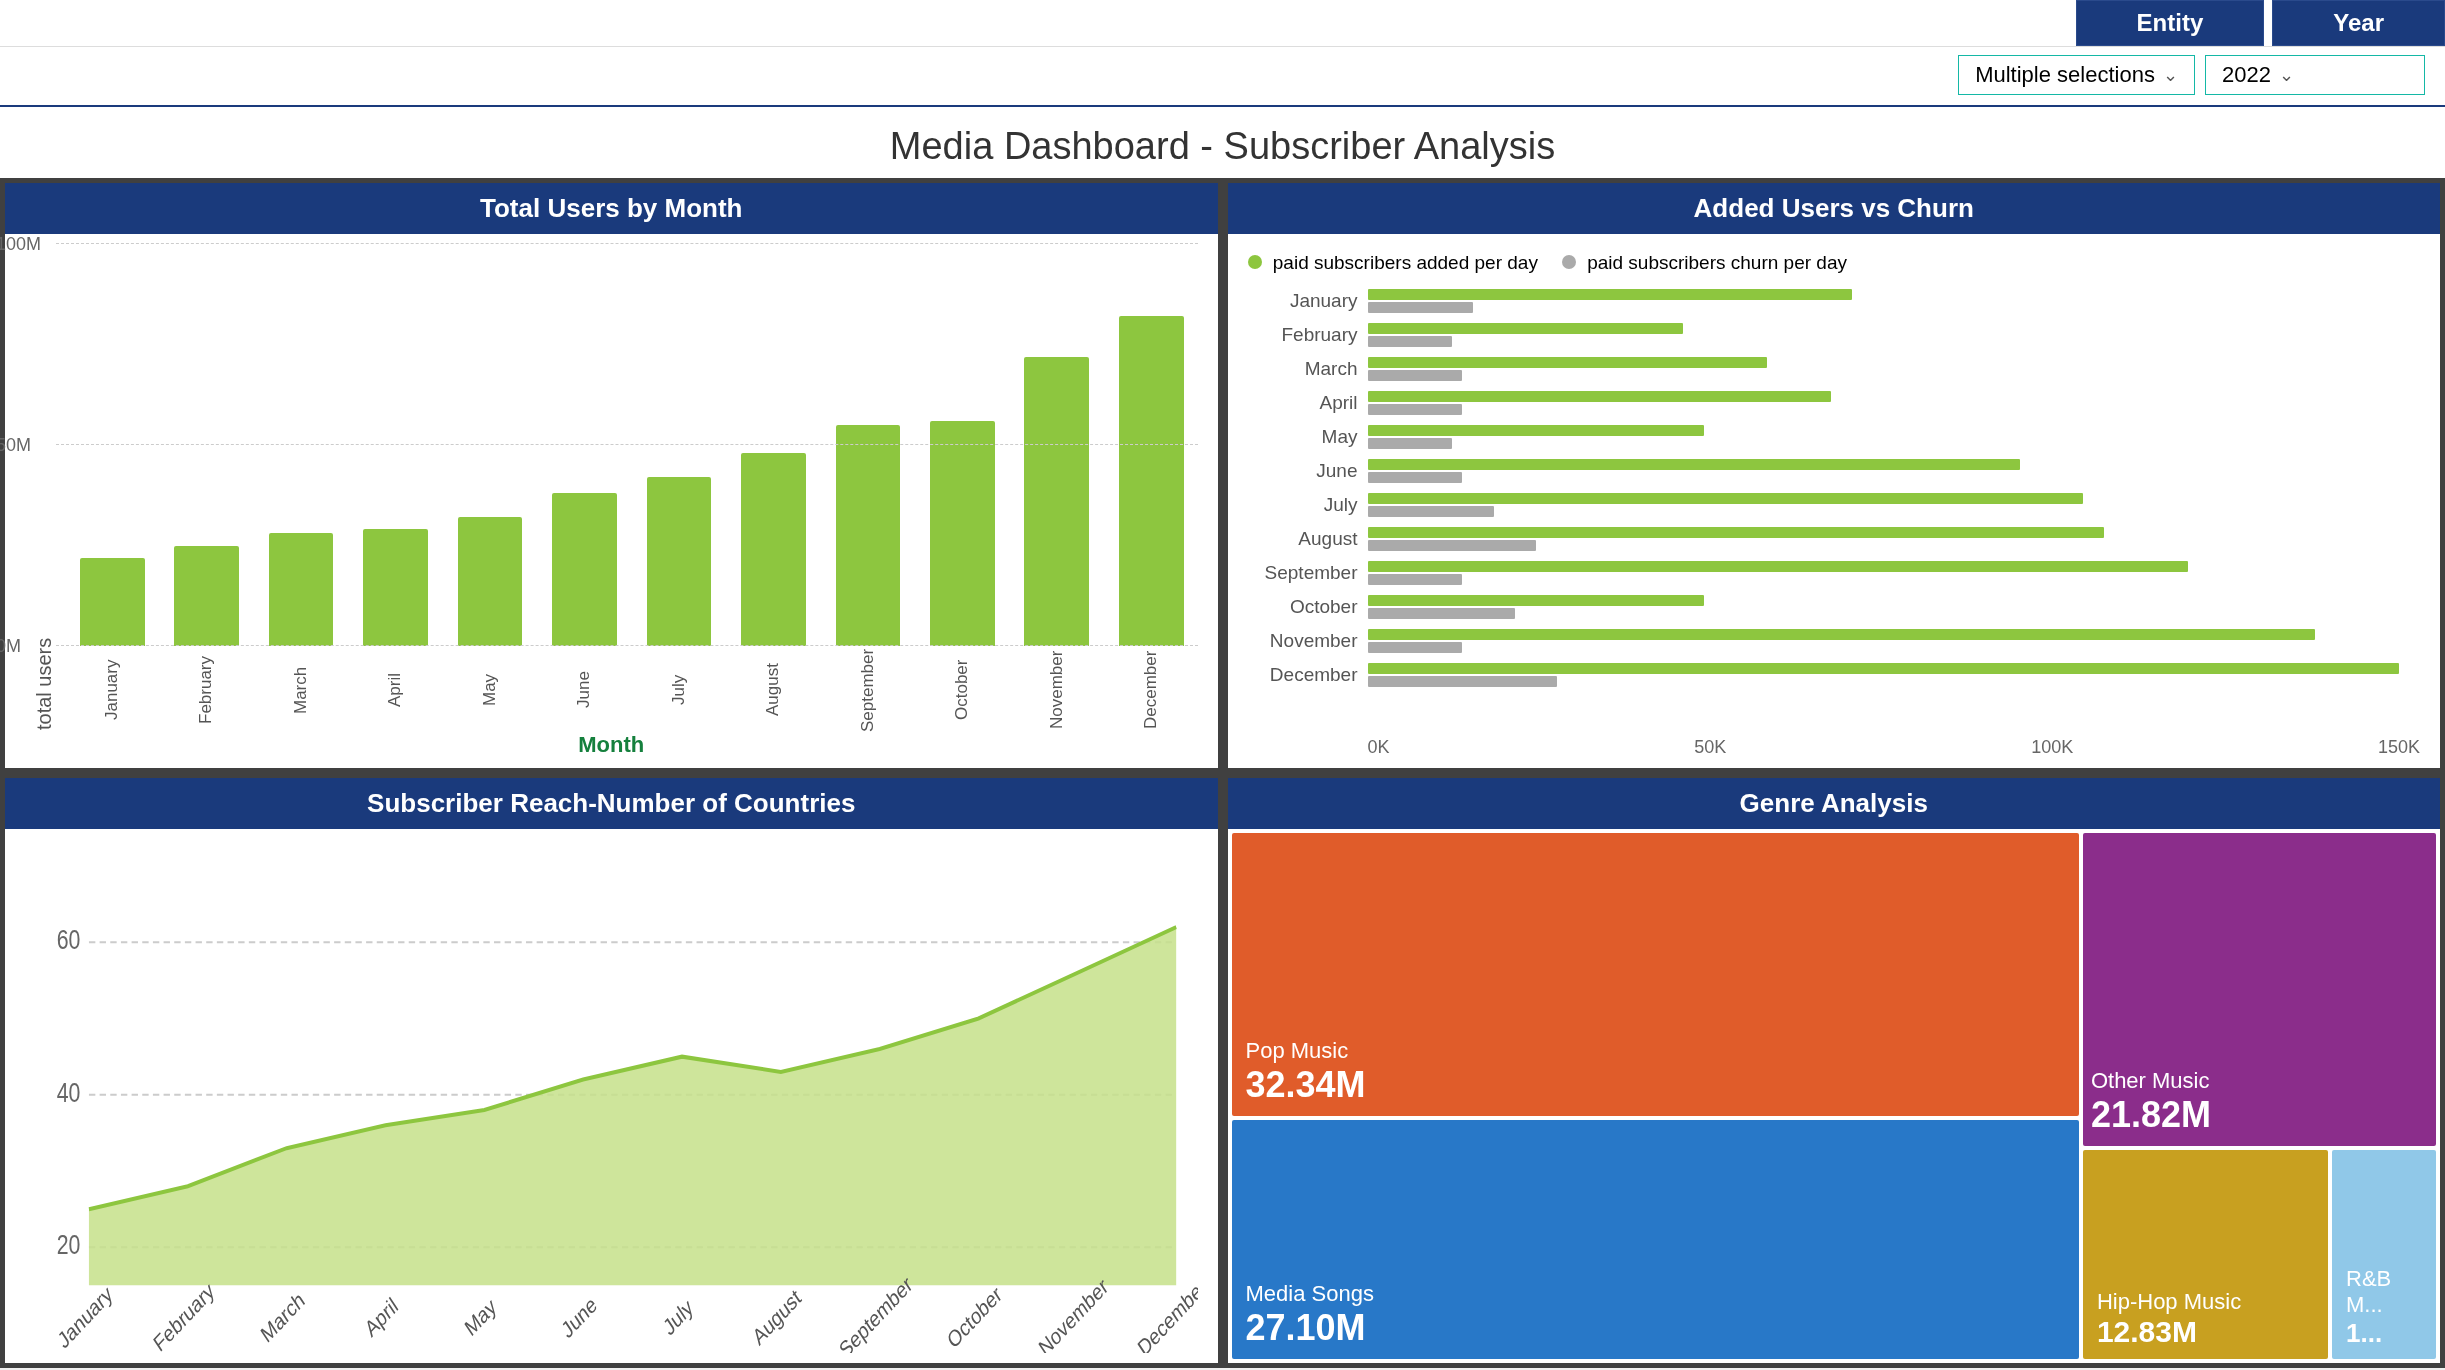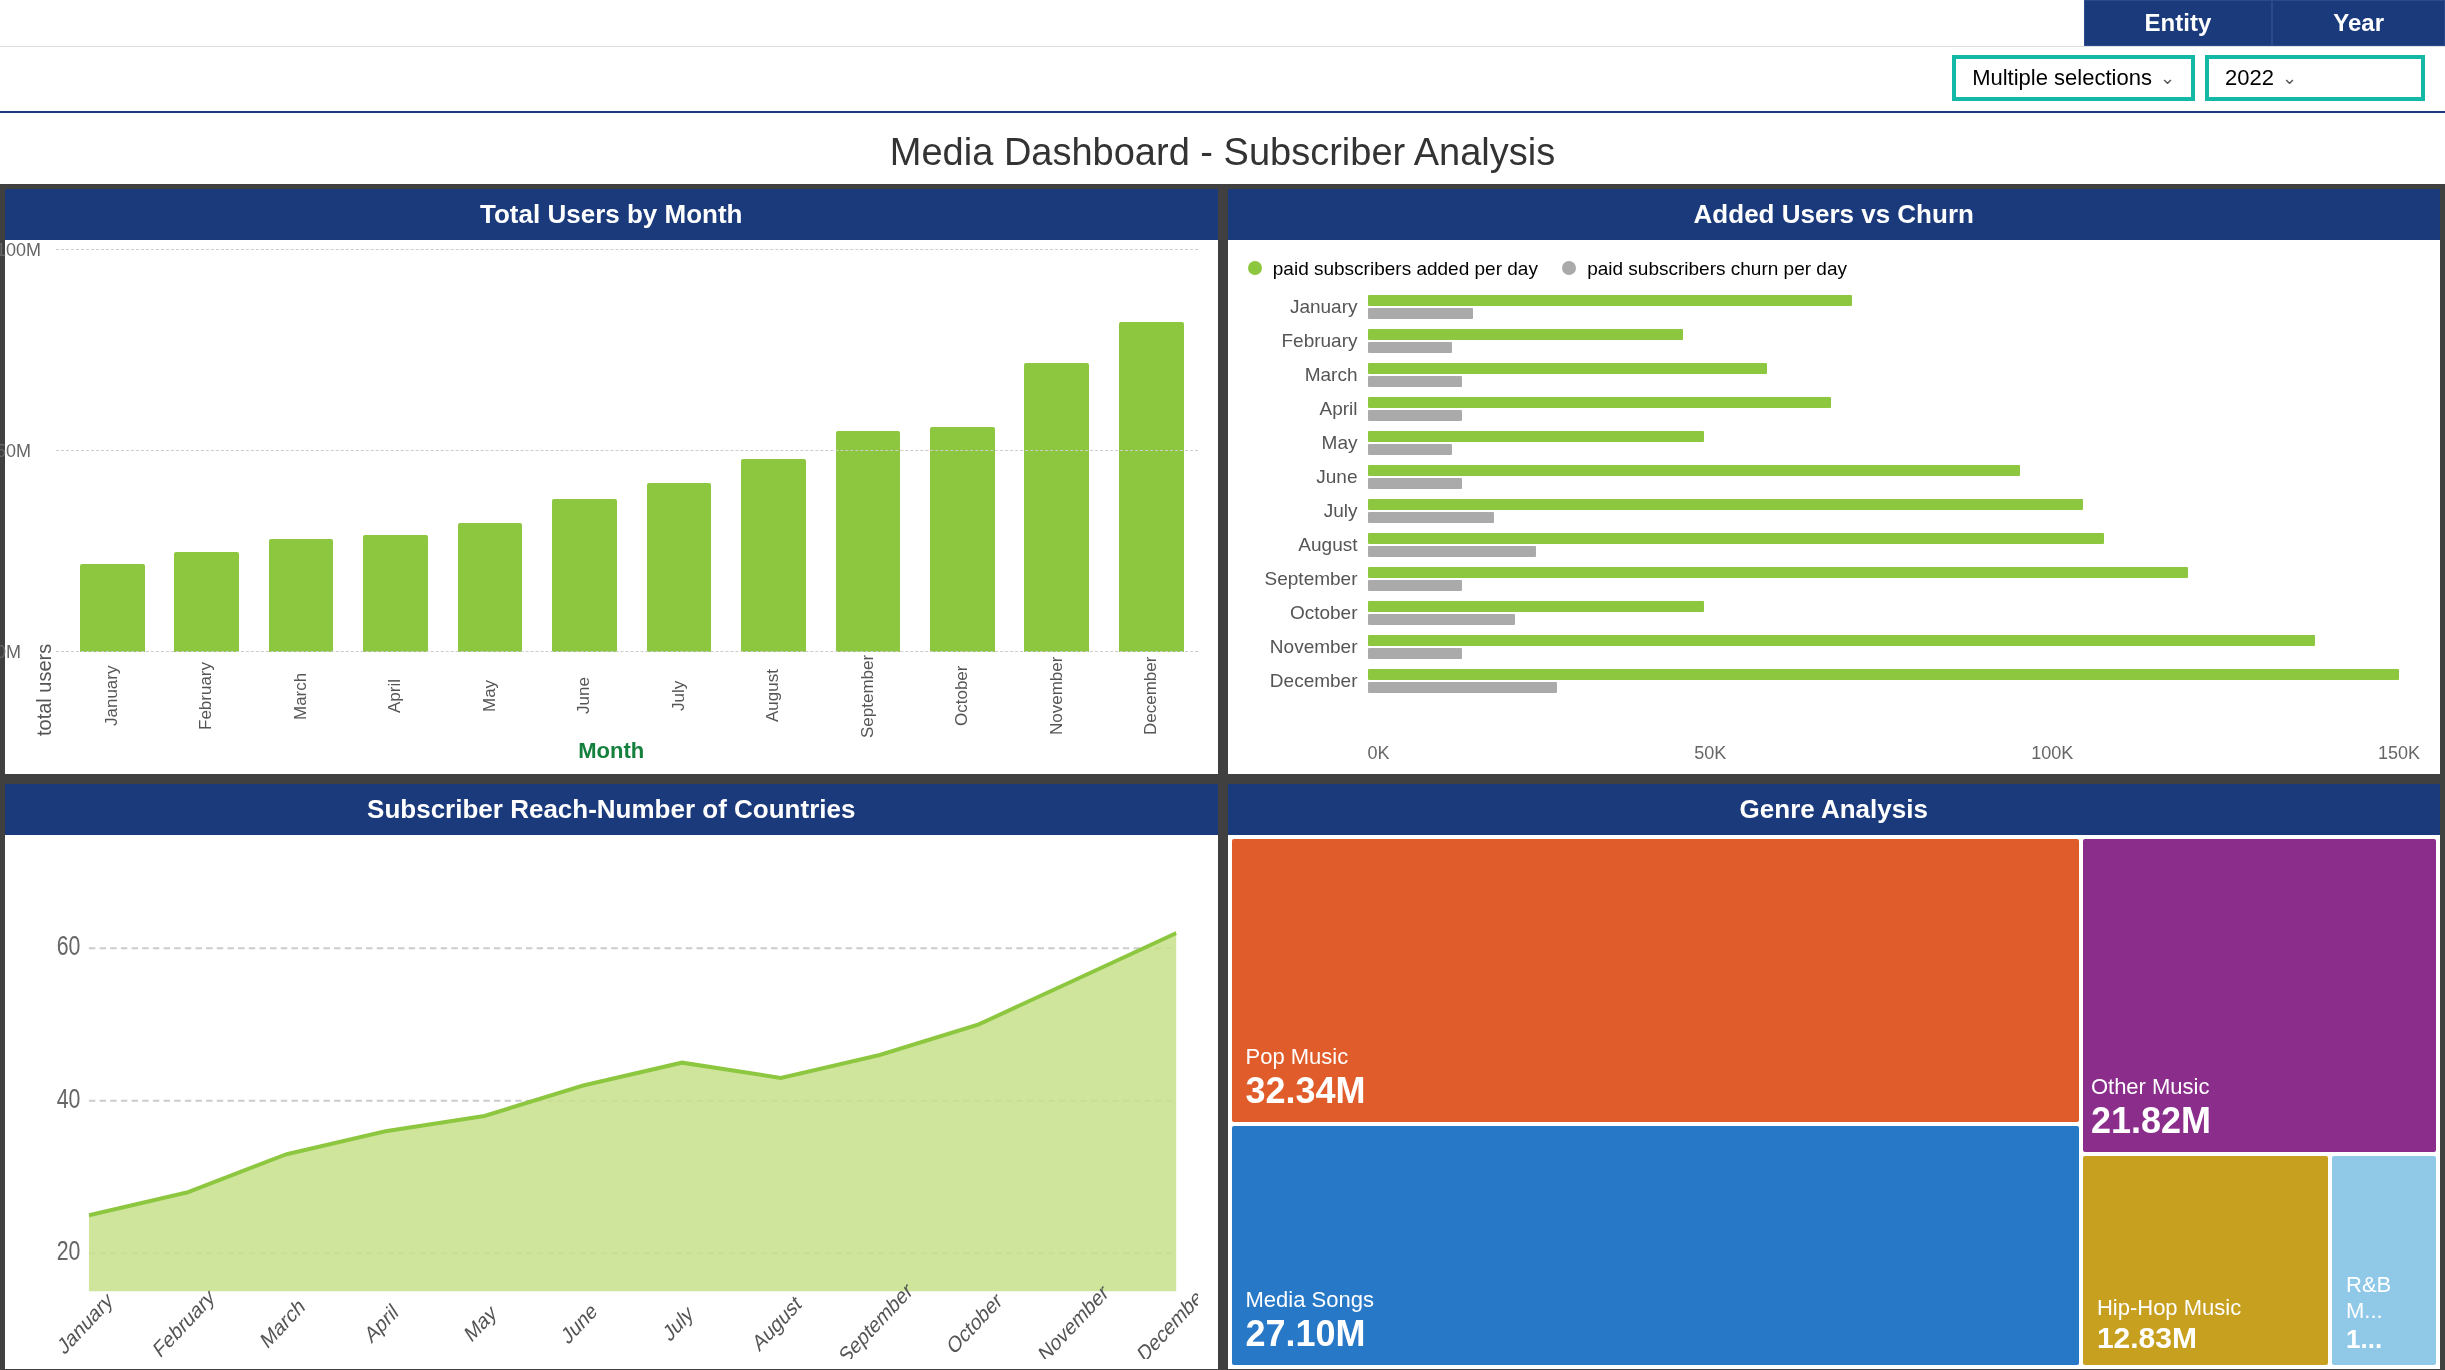--- a/index.html
+++ b/index.html
@@ -6,41 +6,41 @@
     body {
       font-family: 'Segoe UI', Arial, sans-serif;
       background: #f0f0f0;
       width: 2445px;
       height: 1370px;
       overflow: hidden;
       font-size: 22px;
     }
     .top-bar-labels {
       display: flex;
-      gap: 0;
+      gap: 8px;
     }
     .top-bar-col {
       background: #1a3a7c;
       color: #fff;
       padding: 8px 60px;
       font-weight: bold;
       font-size: 24px;
       text-align: center;
       border: 1px solid #2a4a8c;
     }
     .filters-row {
       display: flex;
       justify-content: flex-end;
       background: #fff;
       padding: 8px 20px 10px;
       gap: 10px;
       border-bottom: 2px solid #1a3a7c;
     }
     .filter-dropdown {
-      border: 4px solid #14b8a6;
+      border: 1px solid #14b8a6;
       padding: 6px 16px;
       font-size: 22px;
       display: flex;
       align-items: center;
       gap: 8px;
       background: #fff;
       cursor: pointer;
       min-width: 220px;
     }
     .page-title {

